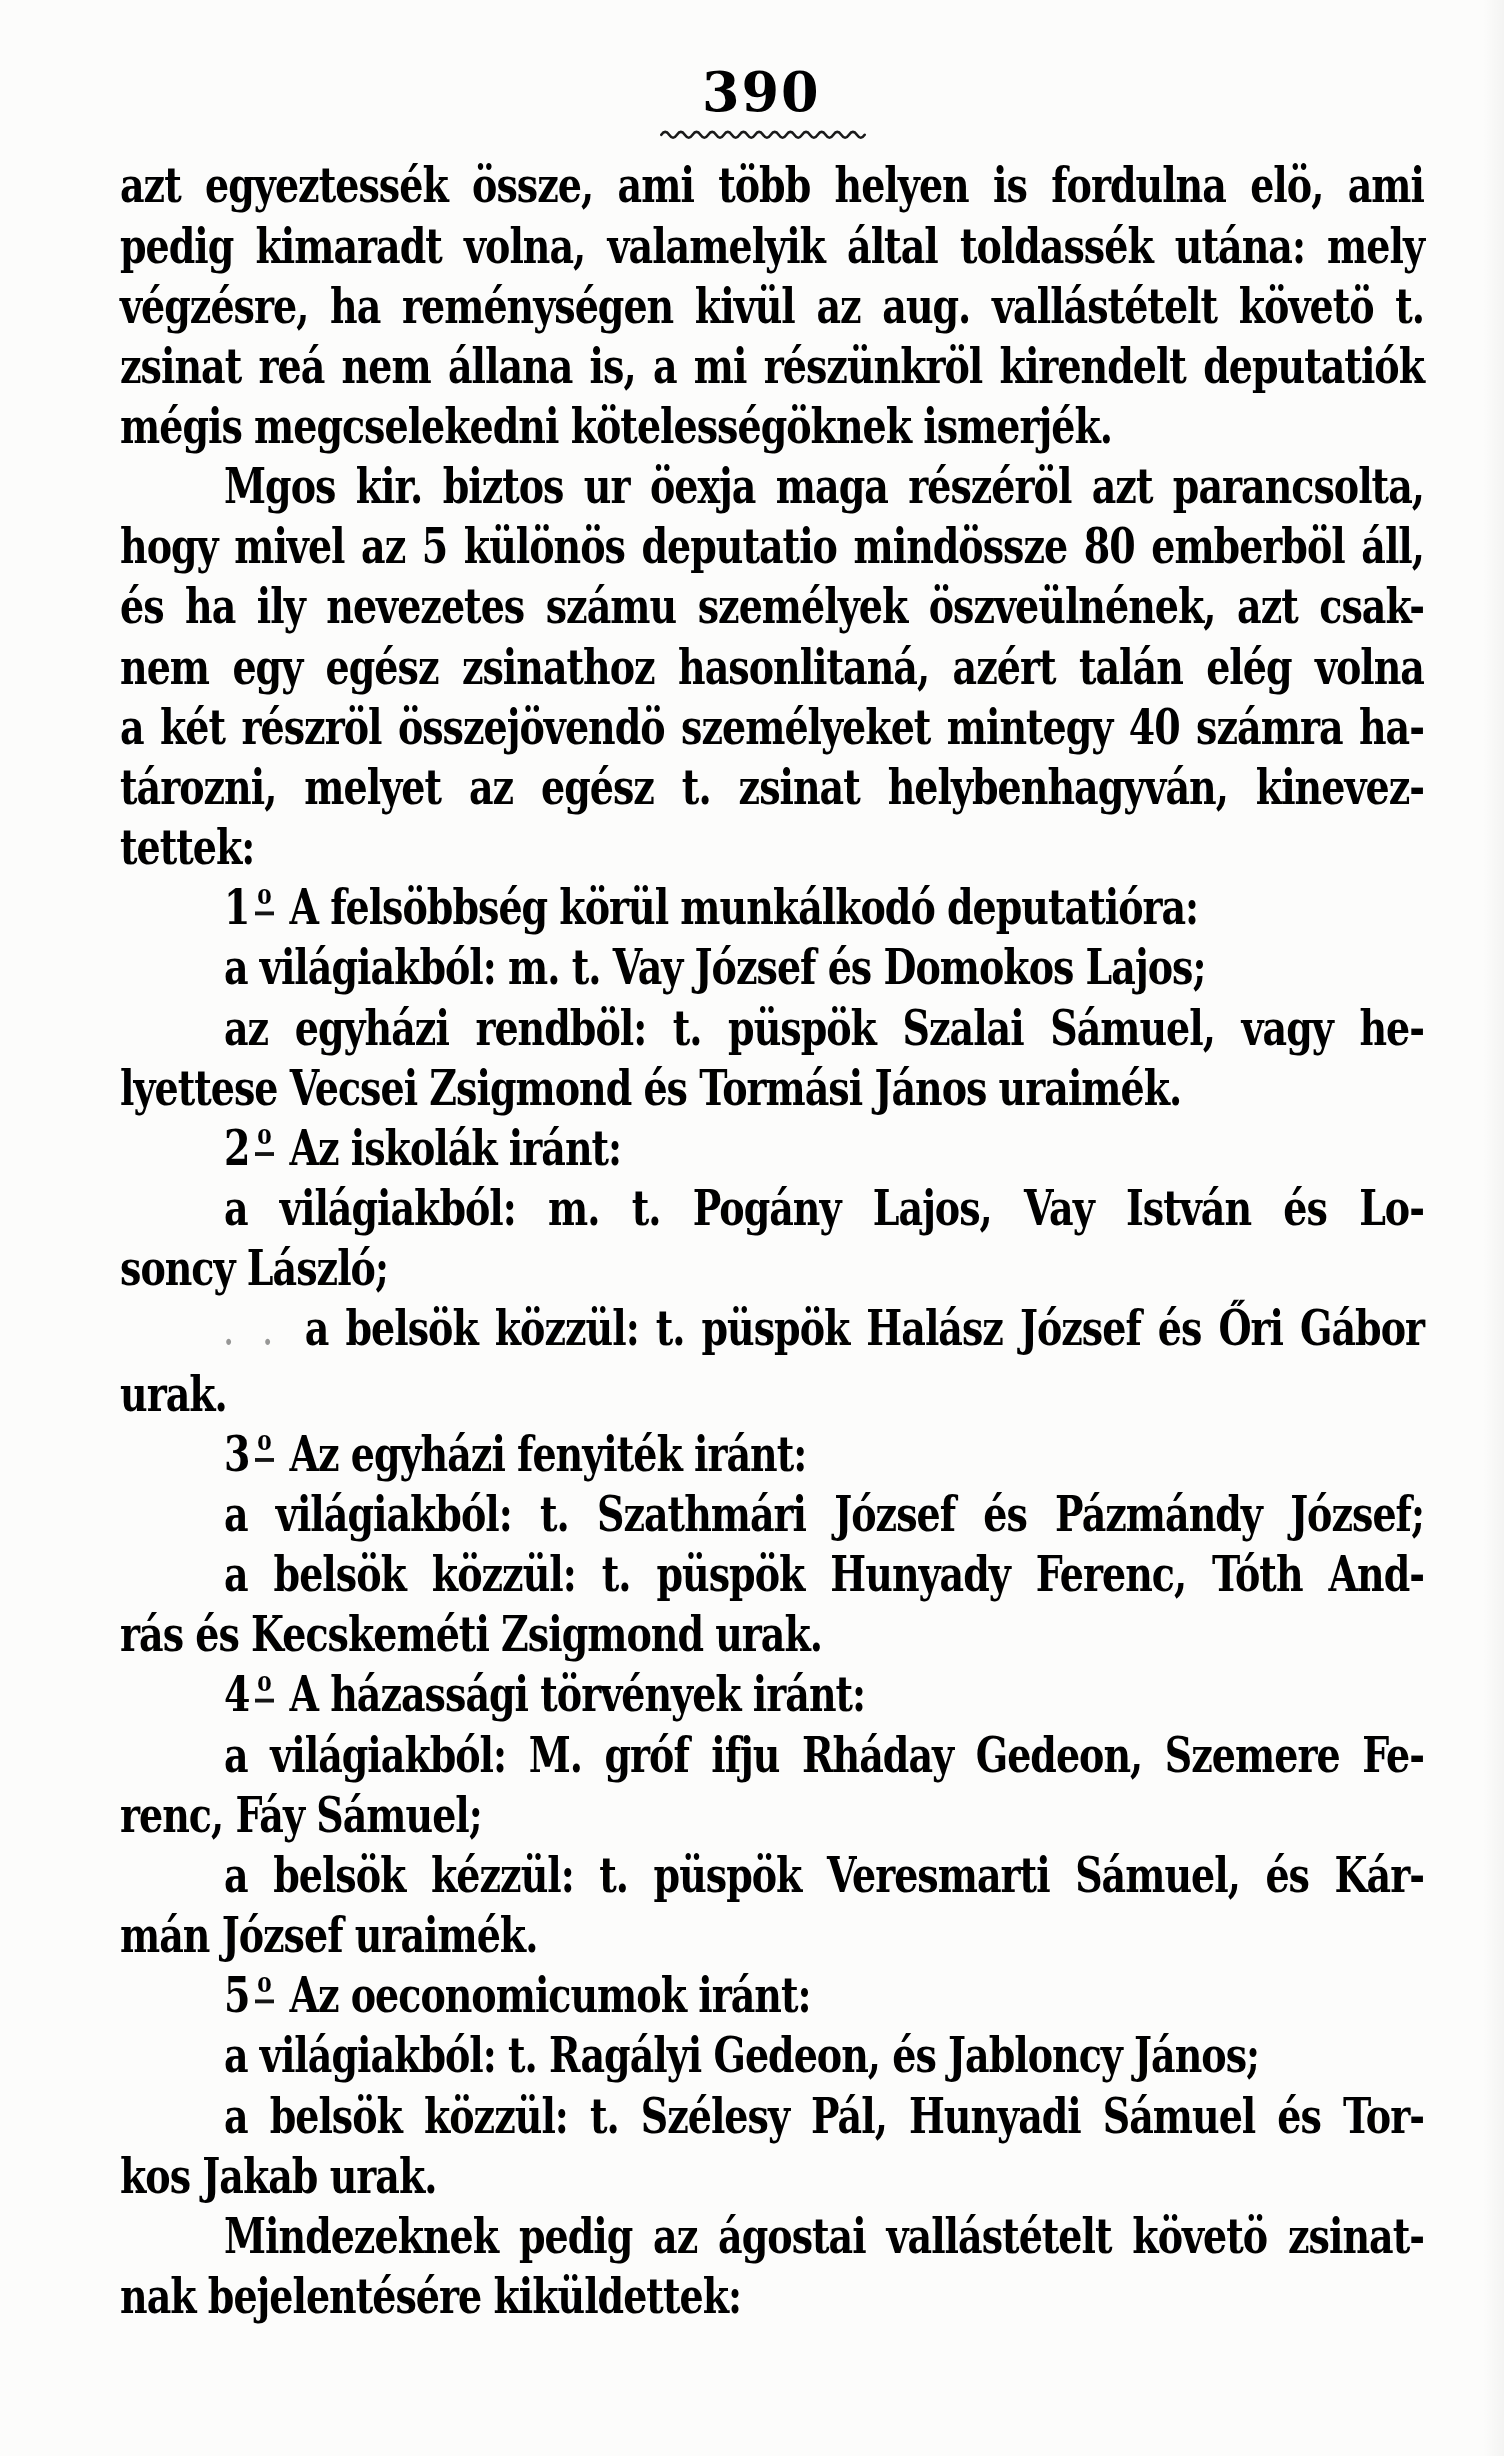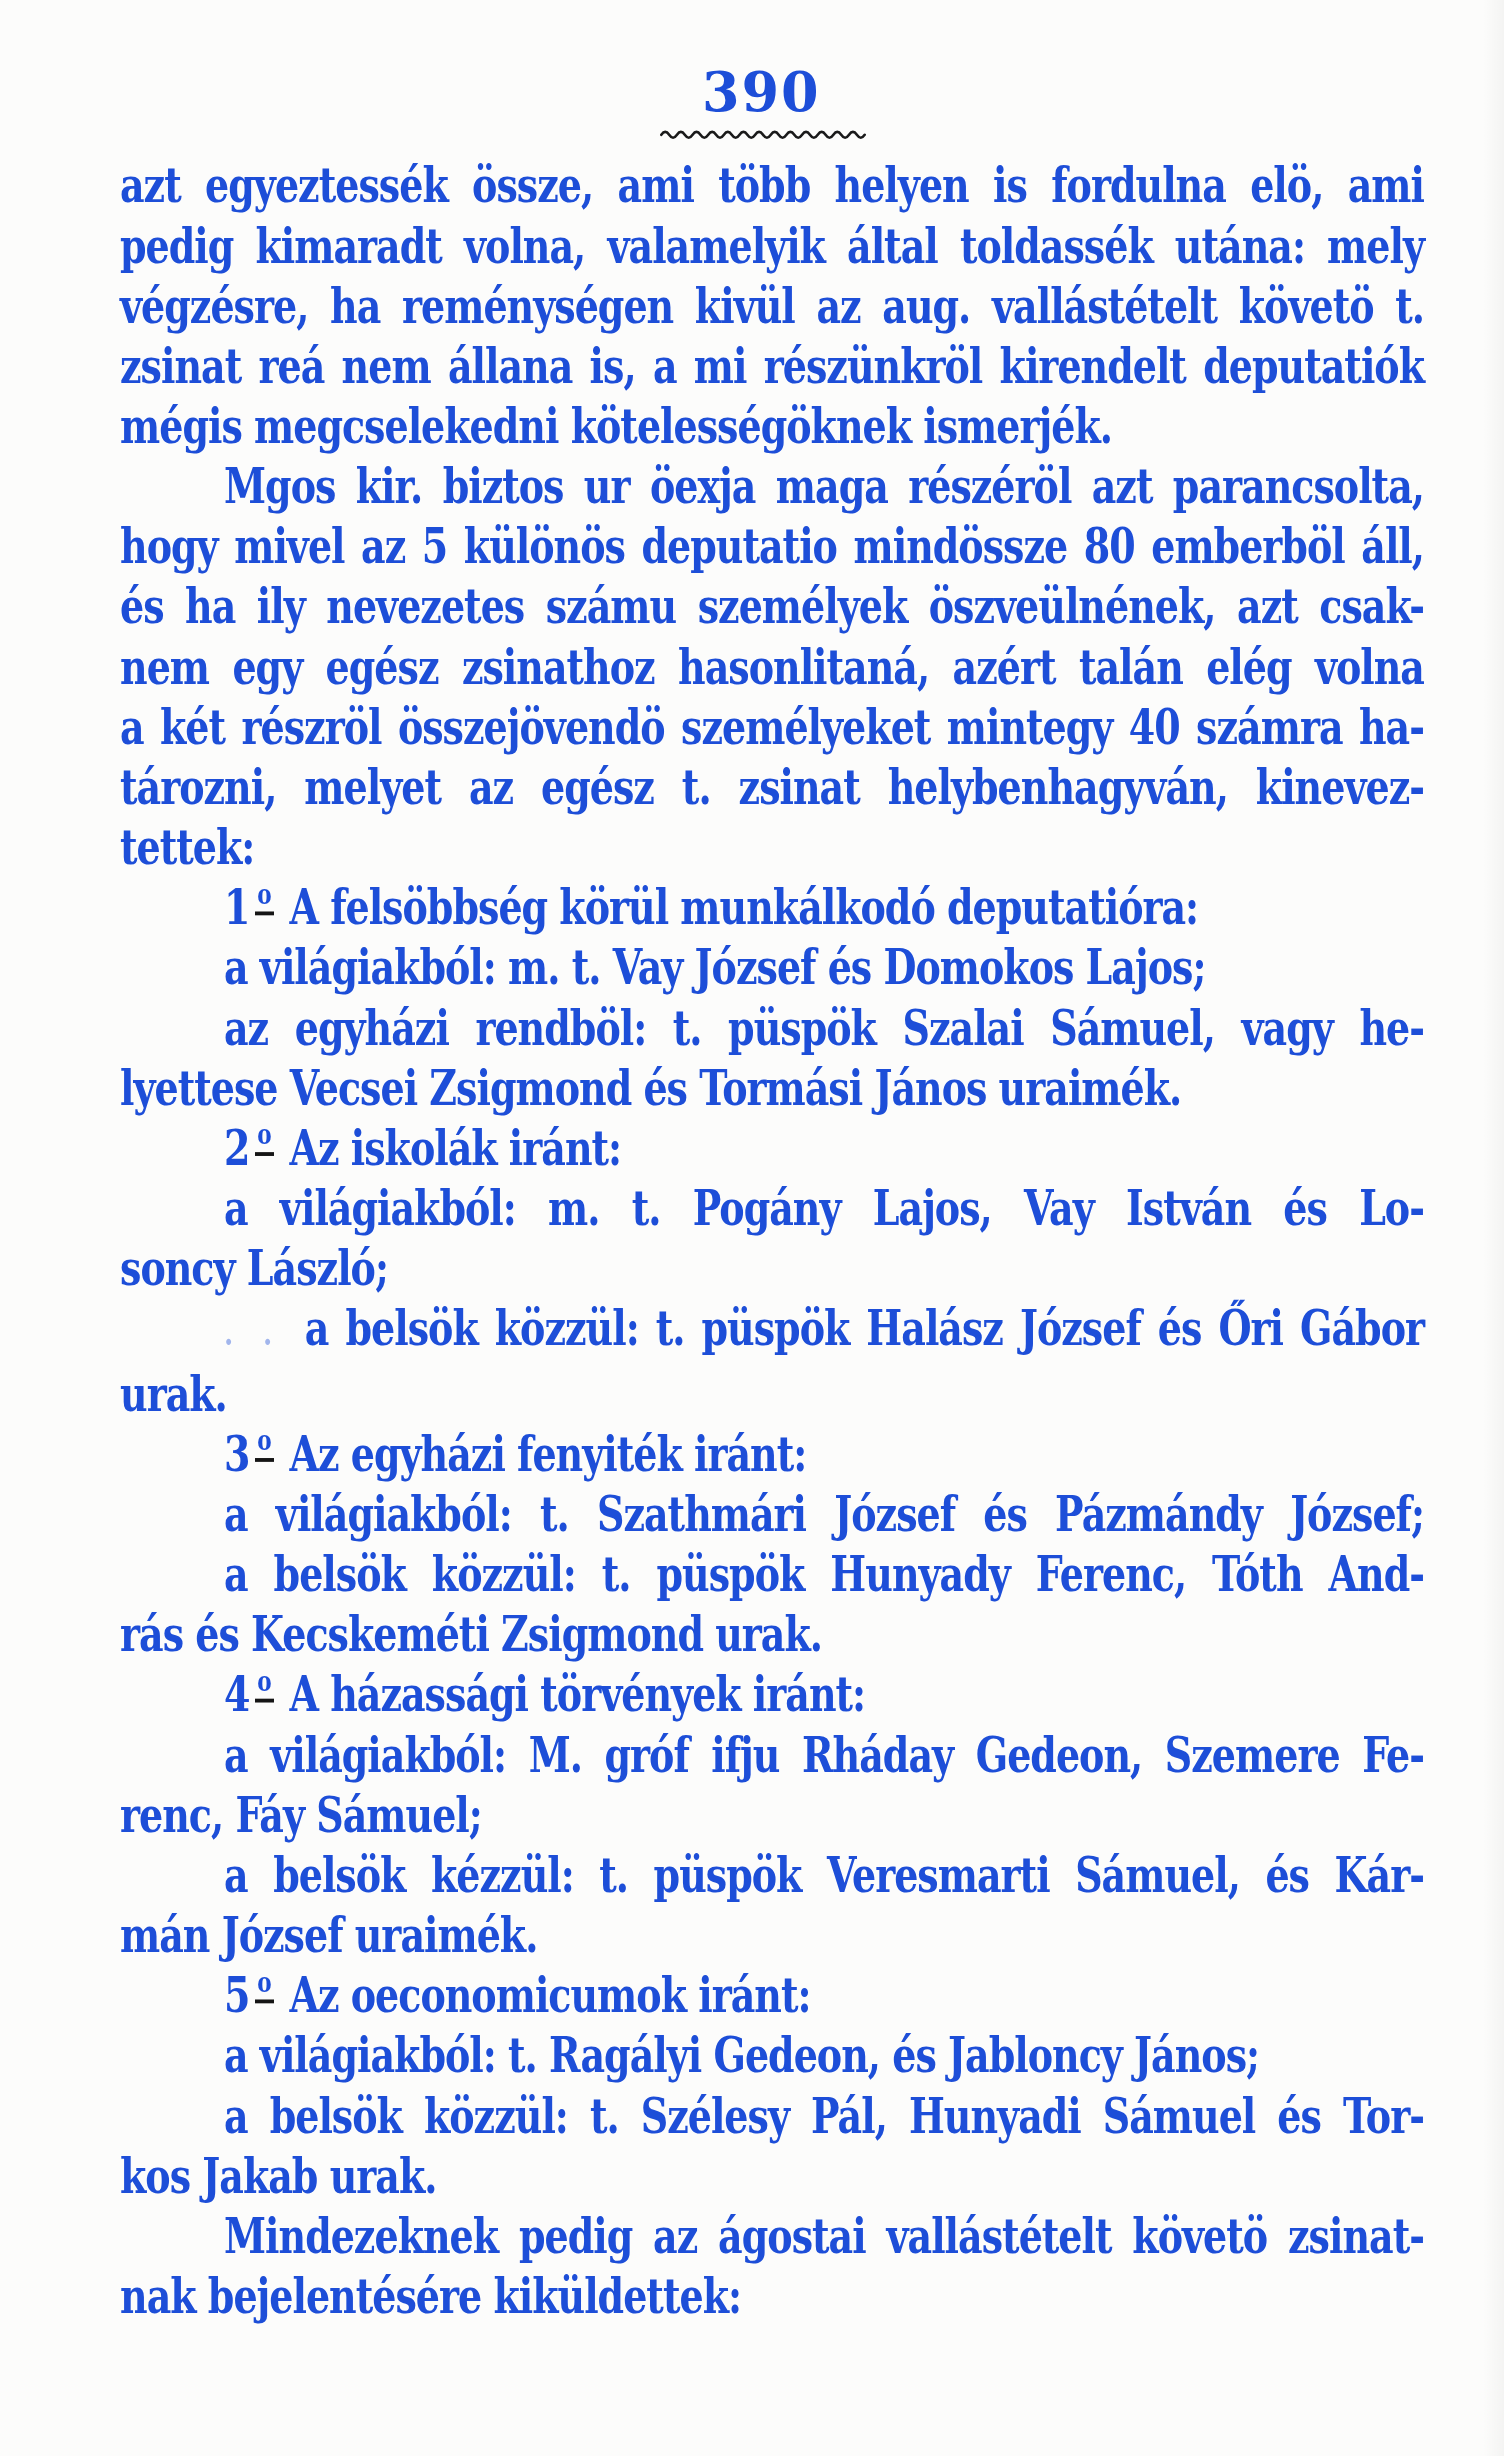--- a/index.html
+++ b/index.html
@@ -3,21 +3,21 @@
 <meta charset="utf-8">
 <style>
   html,body{margin:0;padding:0;}
   .page{
     position:relative;
     width:1505px;height:2456px;
     background:#fcfcfb;
     overflow:hidden;
     font-family:"DejaVu Serif","Liberation Serif",serif;
     font-weight:700;
-    color:#1d4ed8;
+    color:#000000;
   }
   .edge-shade{
     position:absolute;top:0;right:0;width:21.6px;height:100%;
     background:linear-gradient(to right, rgba(0,0,0,0), rgba(0,0,0,0.035));
   }
   .header{
     position:absolute;top:65px;left:0;right:0;
     text-align:center;
   }
   .pagenum{

